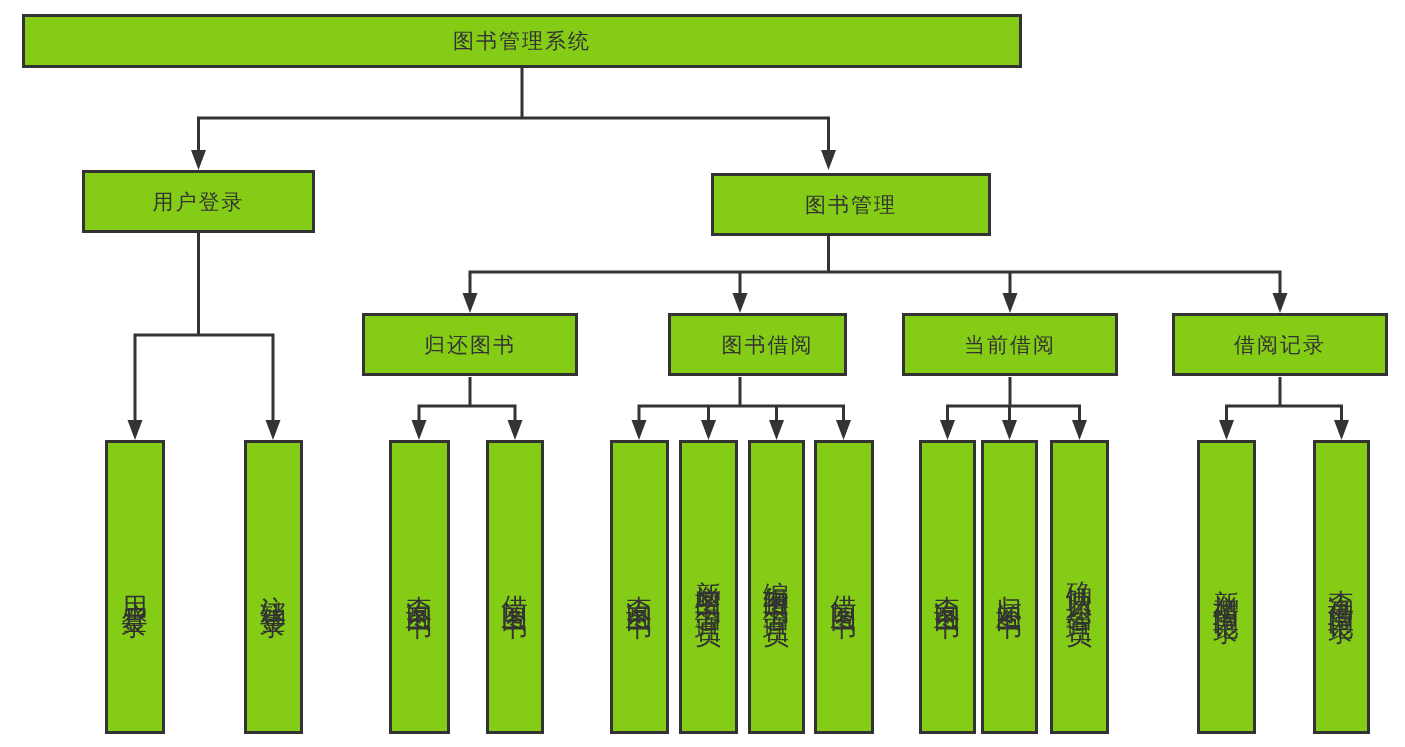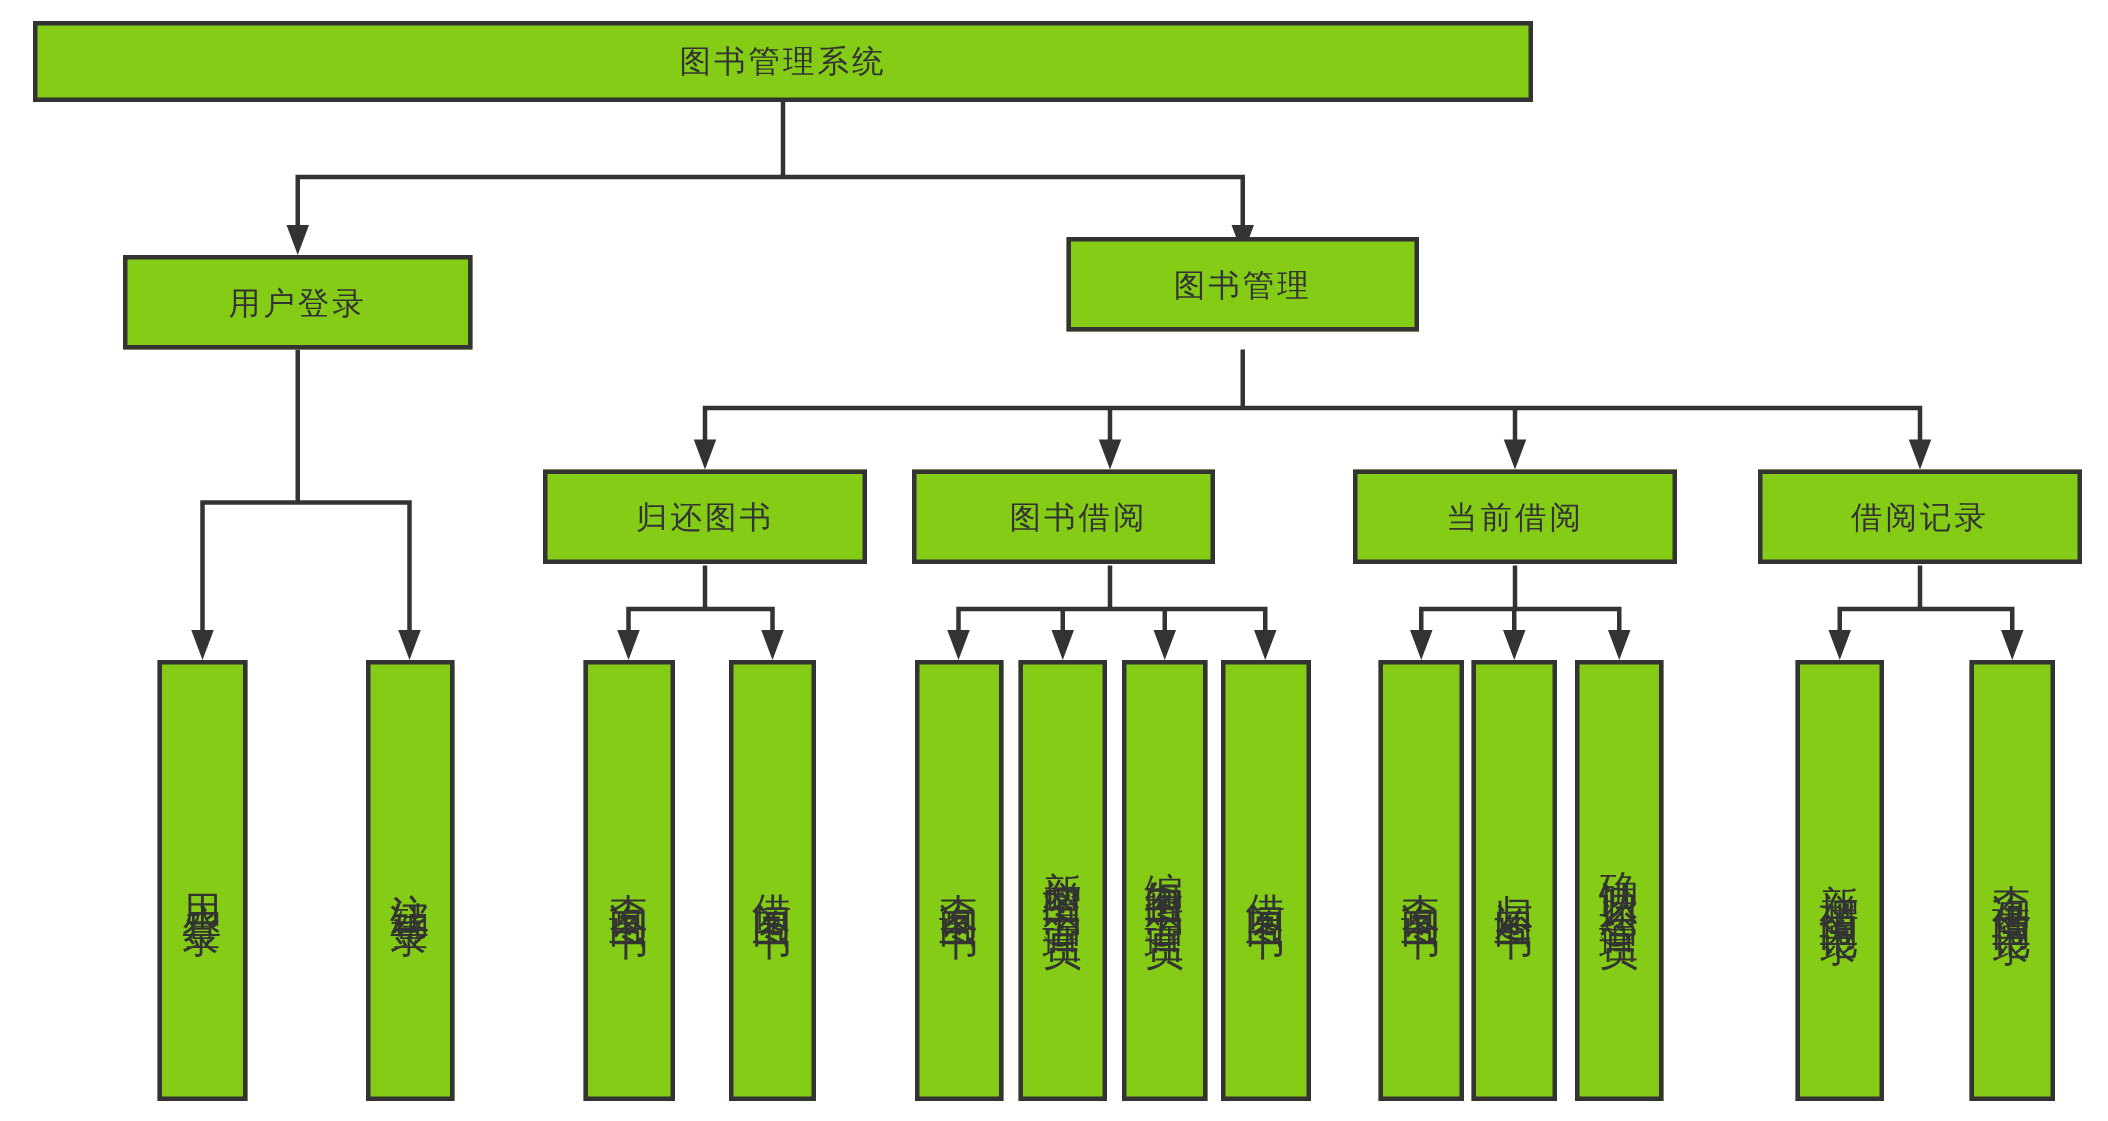--- a/index.html
+++ b/index.html
@@ -100,28 +100,28 @@
     </g>
   </svg>
 
   <div class="node root hnode">
     <span>图书管理系统</span>
   </div>
 
   <div class="node lvl2 hnode" style="left:82px;top:170px;width:233px;">
     <span>用户登录</span>
   </div>
-  <div class="node lvl2 hnode" style="left:711px;top:158px;width:235px;">
+  <div class="node lvl2 hnode" style="left:711px;top:173px;width:280px;">
     <span>图书管理</span>
   </div>
 
   <div class="node lvl3 hnode" style="left:362px;top:313px;width:216px;">
     <span>归还图书</span>
   </div>
-  <div class="node lvl3 hnode" style="left:608px;top:313px;width:202px;padding-left:20px;">
+  <div class="node lvl3 hnode" style="left:668px;top:313px;width:179px;padding-left:20px;">
     <span>图书借阅</span>
   </div>
   <div class="node lvl3 hnode" style="left:902px;top:313px;width:216px;">
     <span>当前借阅</span>
   </div>
   <div class="node lvl3 hnode" style="left:1172px;top:313px;width:216px;">
     <span>借阅记录</span>
   </div>
 
   <div class="node leaf" style="left:105px;width:60px;">

